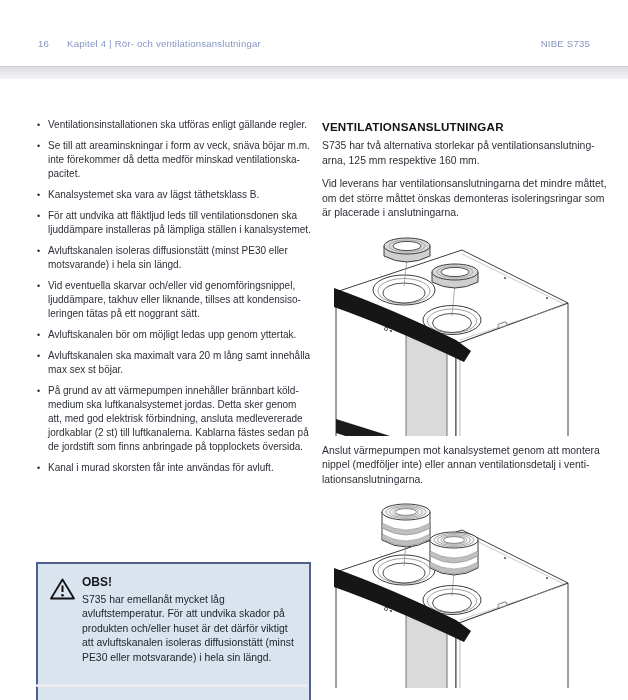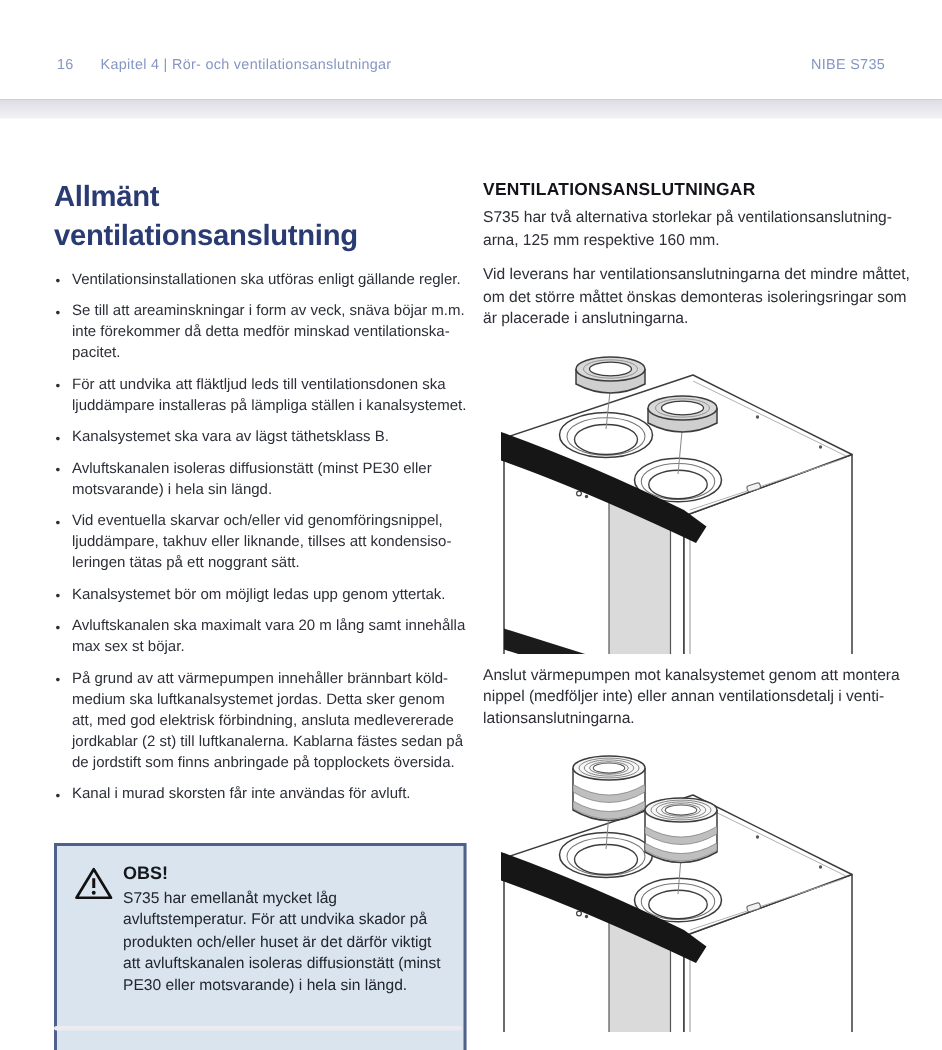--- a/index.html
+++ b/index.html
@@ -64,29 +64,28 @@
 
   <div class="pdf-footer">
     <span class="pageno">16</span>
     <span class="chapter">Kapitel 4 | Rör- och ventilationsanslutningar</span>
     <span class="brand">NIBE S735</span>
   </div>
 
   <div class="page-gap"></div>
 
   <div class="col-left">
-    <h1 class="main-title">Allmänt ventilationsanslutning</h1>
     <ul class="bullets">
       <li>Ventilationsinstallationen ska utföras enligt gällande reg­ler.</li>
       <li>Se till att areaminskningar i form av veck, snäva böjar m.m. inte förekommer då detta medför minskad ventilationska­pacitet.</li>
+      <li>Kanalsystemet ska vara av lägst täthetsklass B.</li>
       <li>För att undvika att fläktljud leds till ventilationsdonen ska ljuddämpare installeras på lämpliga ställen i kanalsystemet.</li>
-      <li>Kanalsystemet ska vara av lägst täthetsklass B.</li>
       <li>Avluftskanalen isoleras diffusionstätt (minst PE30 eller motsvarande) i hela sin längd.</li>
       <li>Vid eventuella skarvar och/eller vid genomföringsnippel, ljuddämpare, takhuv eller liknande, tillses att kondensiso­leringen tätas på ett noggrant sätt.</li>
-      <li>Kanalsystemet bör om möjligt ledas upp genom yttertak.</li>
+      <li>Avluftskanalen bör om möjligt ledas upp genom yttertak.</li>
       <li>Avluftskanalen ska maximalt vara 20 m lång samt innehålla max sex st böjar.</li>
       <li>På grund av att värmepumpen innehåller brännbart köld­medium ska luftkanalsystemet jordas. Detta sker genom att, med god elektrisk förbindning, ansluta medlevererade jordkablar (2 st) till luftkanalerna. Kablarna fästes sedan på de jordstift som finns anbringade på topplockets översida.</li>
       <li>Kanal i murad skorsten får inte användas för avluft.</li>
     </ul>
   </div>
 
   <div class="notice">
     <span class="tri">
       <svg width="27" height="24" viewBox="0 0 27 24">
         <path d="M13.5,2.5 L25,21.5 L2,21.5 Z" fill="none" stroke="#111" stroke-width="1.8" stroke-linejoin="round"></path>

